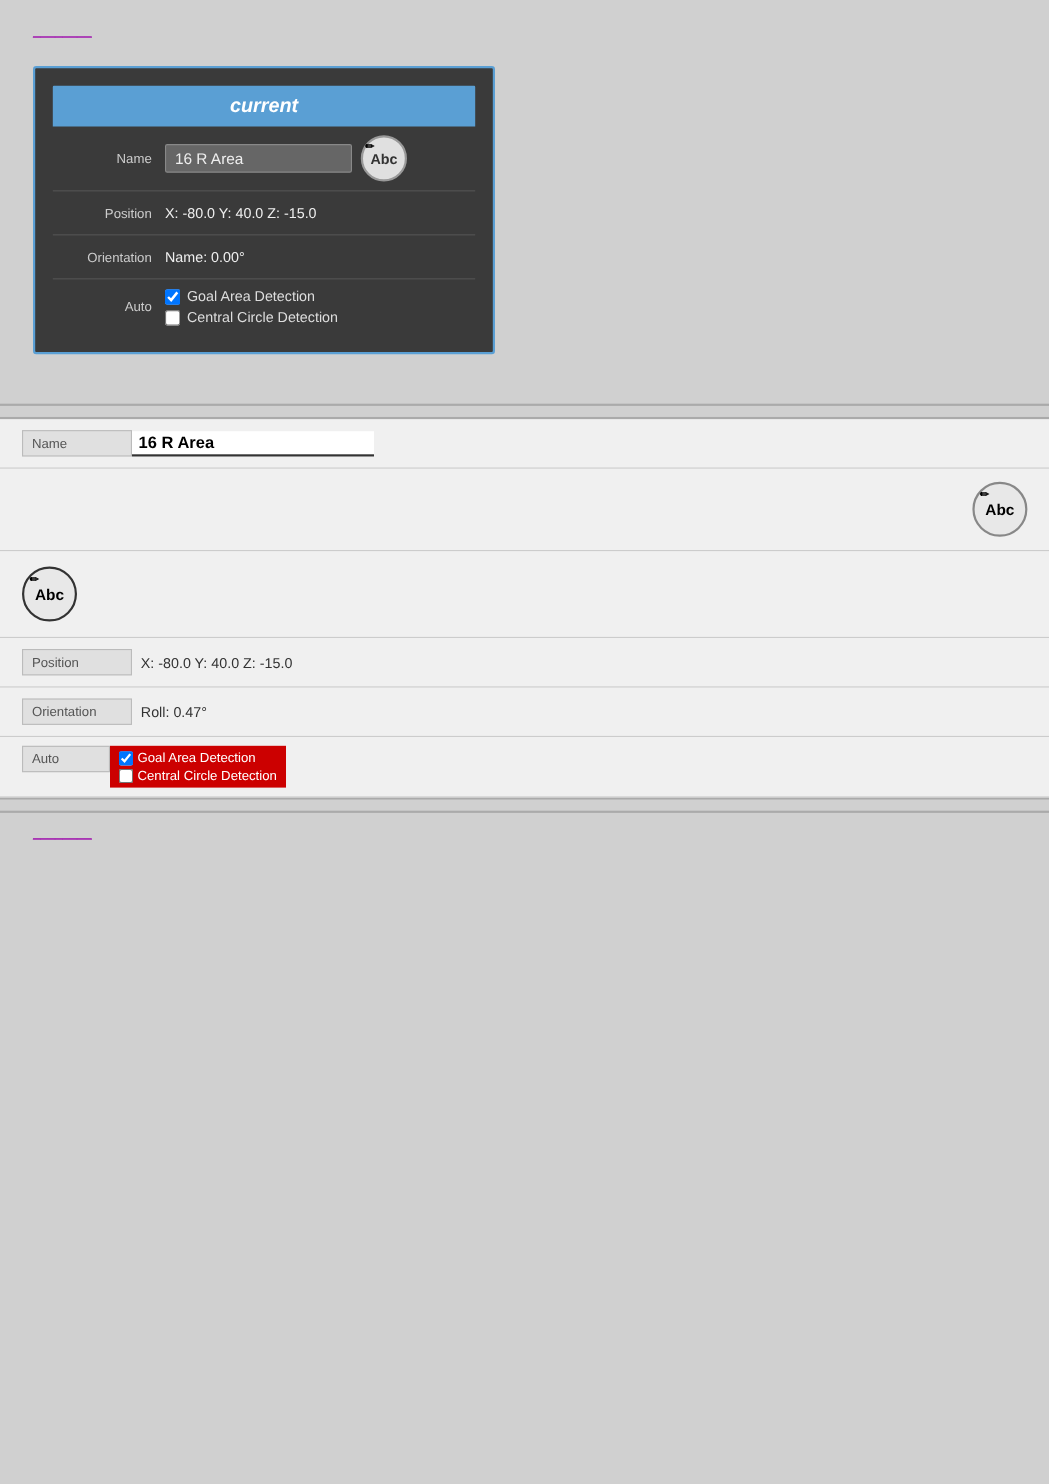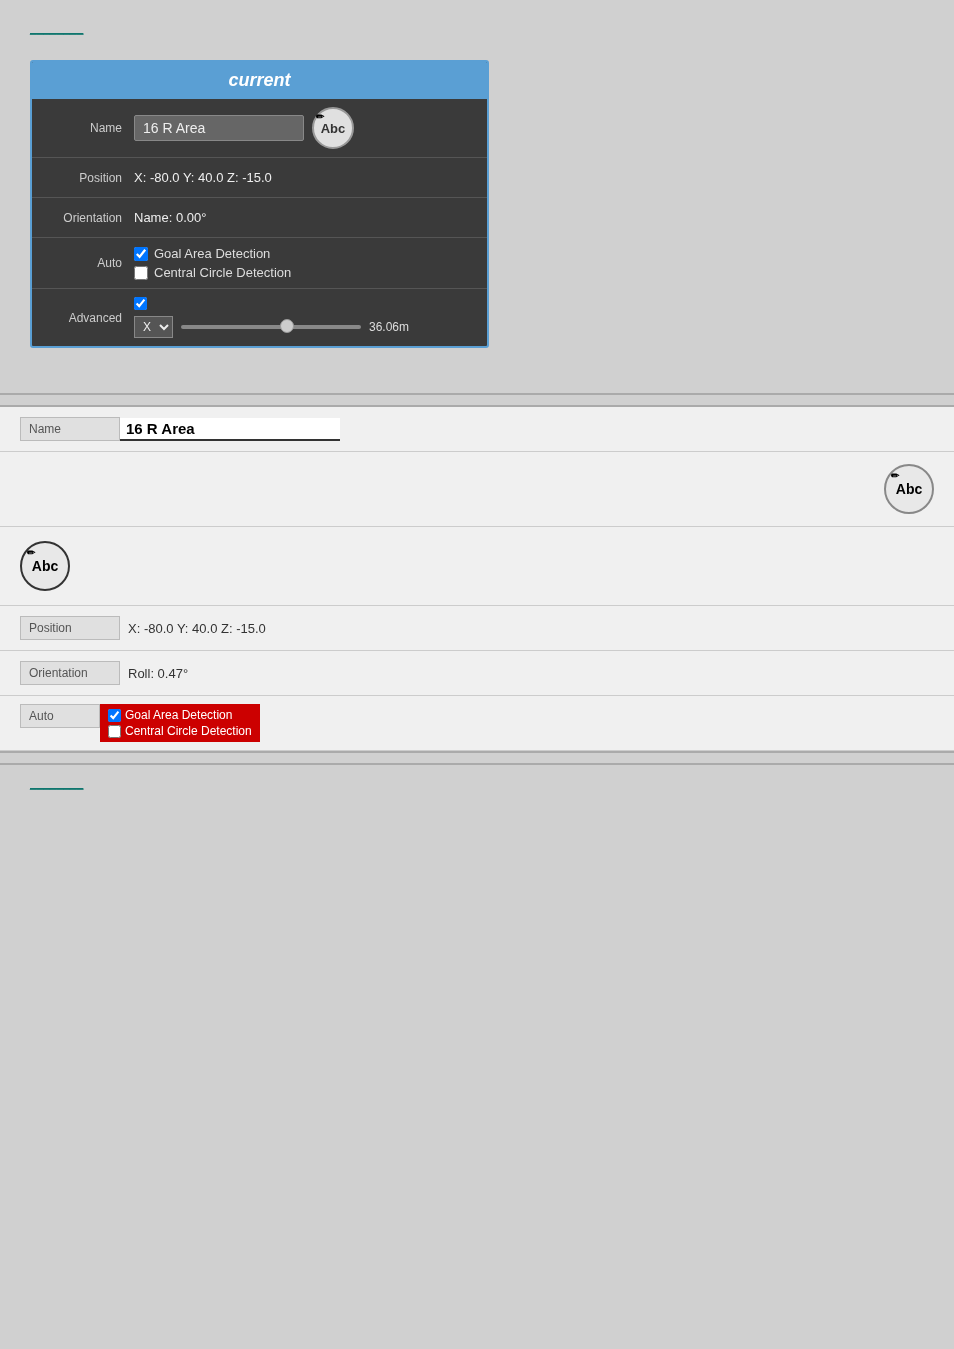--- a/index.html
+++ b/index.html
@@ -10,32 +10,32 @@
       color: #222;
       width: 954px;
       min-height: 1349px;
     }
 
     
     .top-area {
       padding: 20px 30px 10px 30px;
     }
     .top-link {
-      color: #0f766e;
+      color: #a21caf;
       text-decoration: underline;
       font-size: 12px;
     }
 
     .dark-panel {
       background: #3a3a3a;
       border: 2px solid #5a9fd4;
       border-radius: 3px;
       margin: 15px 30px;
-      padding: 0;
-      width: 459px;
+      padding: 16px;
+      width: 420px;
     }
 
     .dark-panel-header {
       background: #5a9fd4;
       text-align: center;
       padding: 8px;
       font-style: italic;
       font-size: 18px;
       color: #fff;
       font-weight: bold;
@@ -382,37 +382,20 @@
       </label>
       <label class="checkbox-item">
         <input type="checkbox" style="">
         <span>Central Circle Detection</span>
       </label>
     </div>
   </div>
 
 
 
-  <div class="panel-row">
-    <span class="panel-label">Advanced</span>
-    <div class="advanced-row">
-      <div class="advanced-top">
-        <input type="checkbox" checked="" style="">
-      </div>
-      <div class="slider-row">
-        <select class="x-select">
-          <option>X</option>
-        </select>
-        <div class="slider-track">
-          <div class="slider-thumb"></div>
-        </div>
-        <span class="slider-value">36.06m</span>
-      </div>
-    </div>
-  </div>
 
 </div>
 
 <div class="section-divider"></div>
 <hr style="border: 1px solid #aaa; margin: 0 0 0 0;">
 
 <div class="light-section">
 
   <div class="light-row">
     <span class="light-label">Name</span>

